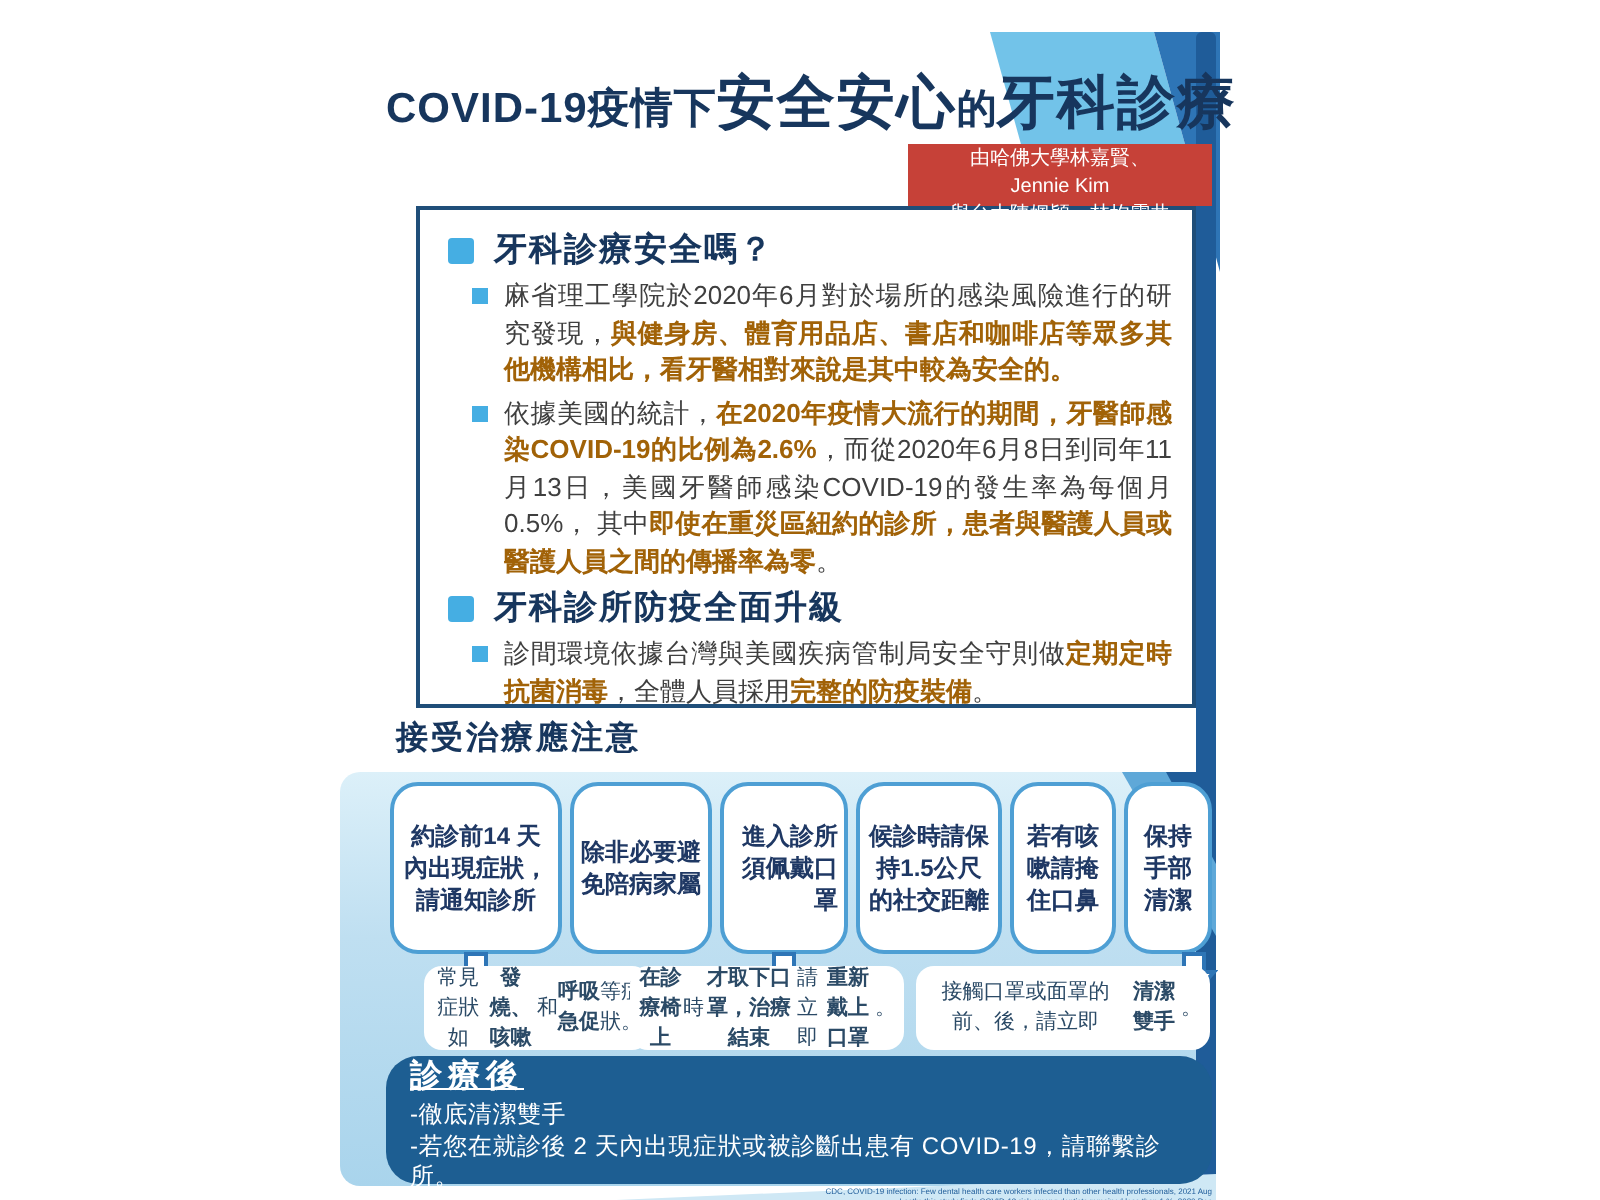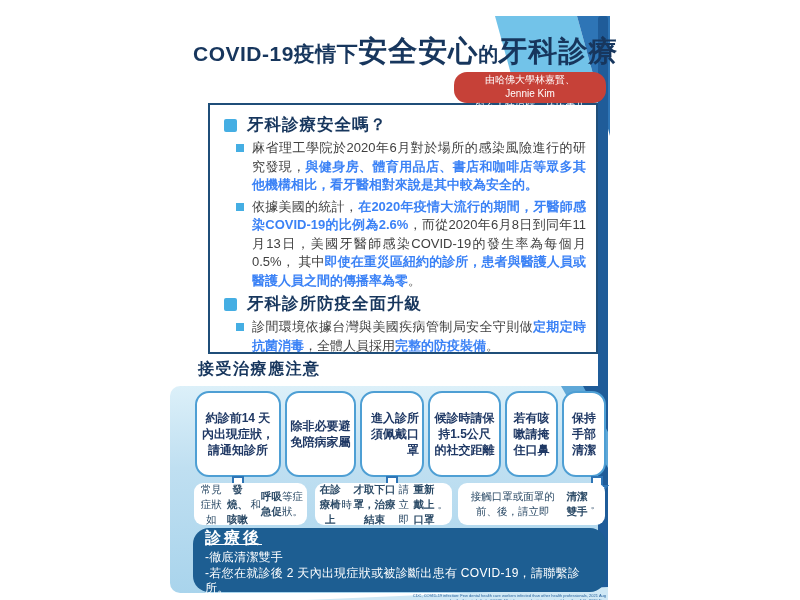--- a/index.html
+++ b/index.html
@@ -17,32 +17,32 @@
 
   
   .title{position:absolute;left:28px;top:16px;width:386px;text-align:center;color:#17365d;
          white-space:nowrap;z-index:3;}
   .t-sm{font-size:21px;font-weight:700;letter-spacing:0.5px;}
   .t-lg{font-size:29px;font-weight:700;letter-spacing:1px;}
   .t-mid{font-size:20px;font-weight:700;}
 
   .attr-box{position:absolute;left:289px;top:56px;width:152px;height:31px;background:#c64138;
             color:#ffffff;font-size:10px;line-height:14px;text-align:center;padding:1px 18px;
-            z-index:4;border-radius:13px;}
+            z-index:4;}
 
   
   .info-box{position:absolute;left:43px;top:87px;width:390px;height:251px;background:#ffffff;
             border:2px solid #1f4e79;padding:7px 10px 4px 12px;z-index:3;}
   .h-row{display:flex;align-items:center;margin:2px 0 3px 0;text-align:center;}
   .sq-lg{width:13px;height:13px;background:#45aee3;border-radius:2px;margin:0 10px 0 2px;flex:0 0 auto;}
   .h-text{color:#17365d;font-weight:700;font-size:16.5px;letter-spacing:1px;}
   .p-row{display:flex;margin:1px 0 3px 14px;}
   .sq-sm{width:8px;height:8px;background:#45aee3;margin:5px 8px 0 0;flex:0 0 auto;}
   .para{margin:0;text-align:justify;font-size:13px;line-height:18.5px;color:#3f3f3f;}
-  .rd{color:#3b82f6;font-weight:700;}
+  .rd{color:#a16207;font-weight:700;}
   .bb{font-weight:700;}
 
   
   .flow-title{position:absolute;left:33px;top:343px;color:#17365d;font-weight:700;
               font-size:16px;letter-spacing:1.5px;z-index:3;}
   .flow-box{position:absolute;top:375px;height:86px;background:#ffffff;border:2px solid #4e9fd4;
             border-radius:14px;display:flex;align-items:center;justify-content:center;
             text-align:center;color:#1f3864;font-weight:700;font-size:12px;line-height:16px;
             padding:3px;z-index:3;}
   .arrow{position:absolute;top:460px;width:24px;height:22px;z-index:3;}
@@ -122,21 +122,21 @@
     <svg class="arrow" style="left:61px;" viewBox="0 0 24 22">
         <path d="M7 1h10v9h5L12 21 2 10h5z" fill="#ffffff" stroke="#2e75b6" stroke-width="2"></path>
       </svg>
     <svg class="arrow" style="left:215px;" viewBox="0 0 24 22">
         <path d="M7 1h10v9h5L12 21 2 10h5z" fill="#ffffff" stroke="#2e75b6" stroke-width="2"></path>
       </svg>
     <svg class="arrow" style="left:420px;" viewBox="0 0 24 22">
         <path d="M7 1h10v9h5L12 21 2 10h5z" fill="#ffffff" stroke="#2e75b6" stroke-width="2"></path>
       </svg>
 
-    <div class="note" style="left:29px;width:113px;">
+    <div class="note" style="left:47px;width:113px;">
         <span>常見症狀如</span>
         <span class="bb">發燒、咳嗽</span>
         <span>和</span>
         <span class="bb">呼吸急促</span>
         <span>等症狀。</span>
       </div>
     <div class="note" style="left:150px;width:137px;">
         <span class="bb">在診療椅上</span>
         <span>時</span>
         <span class="bb">才取下口罩，治療結束</span>

